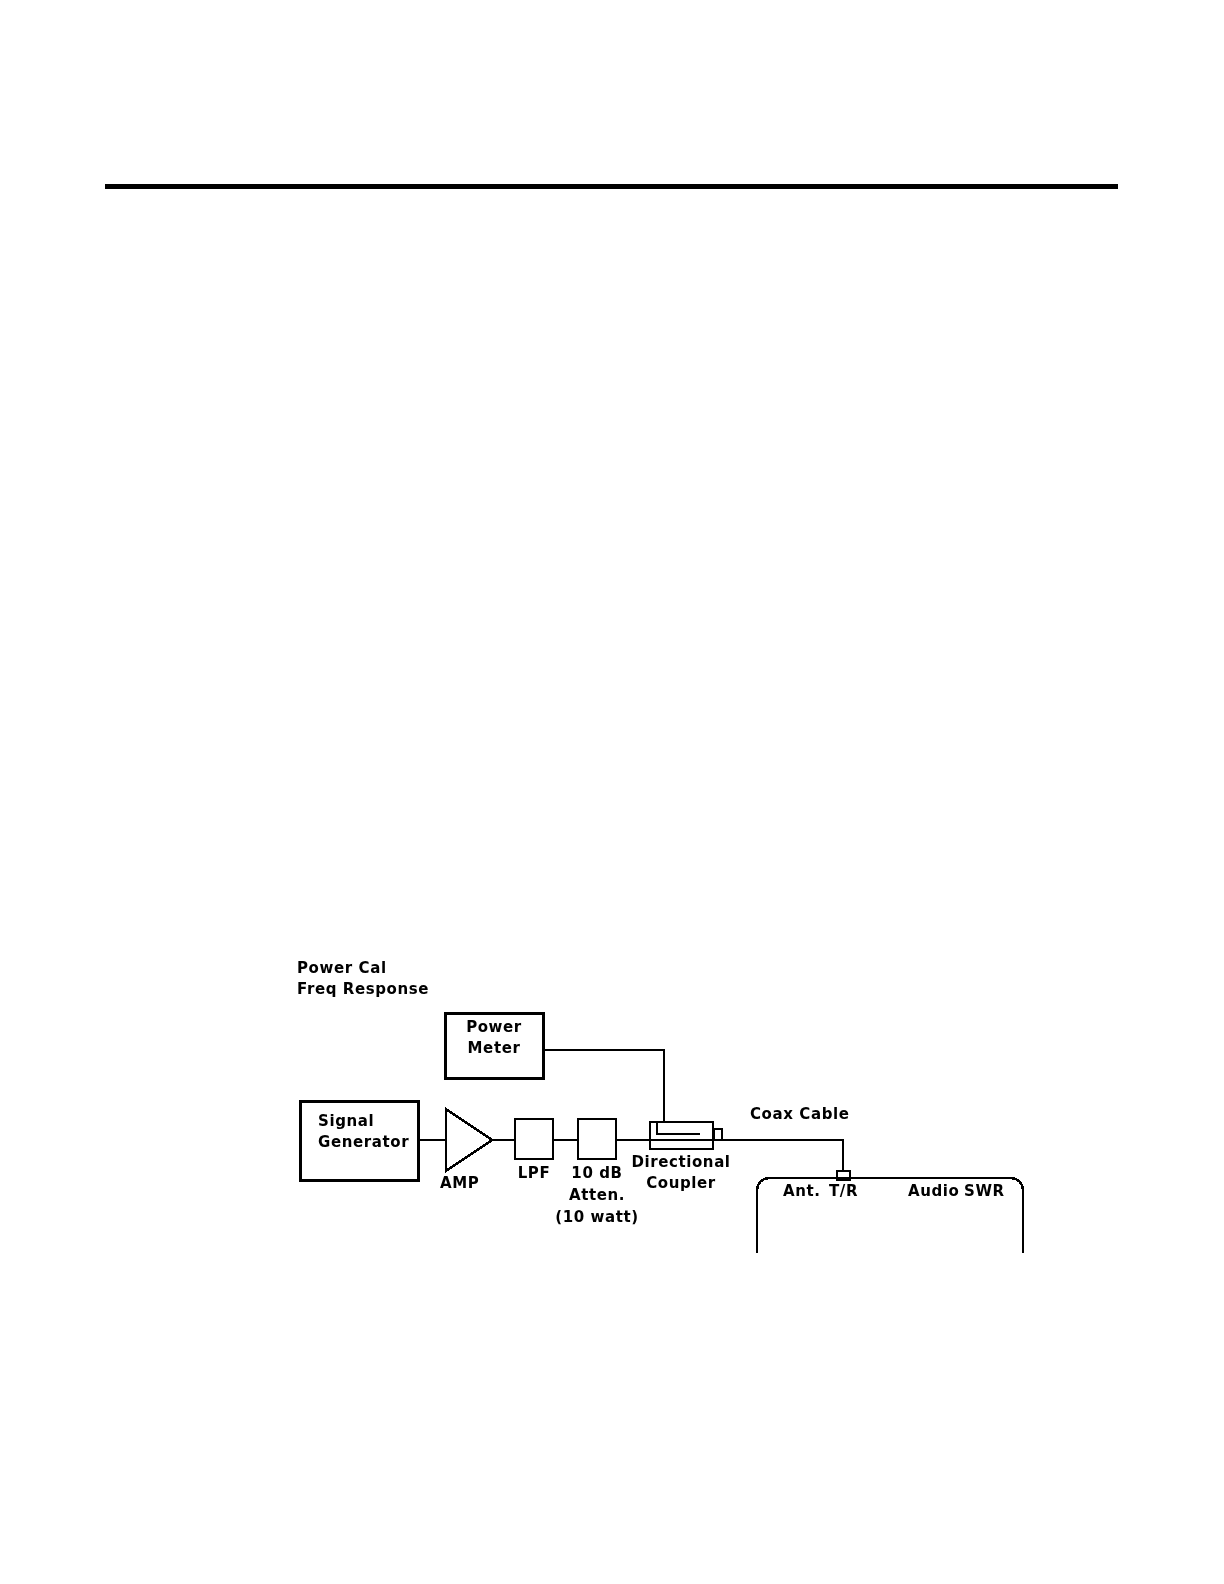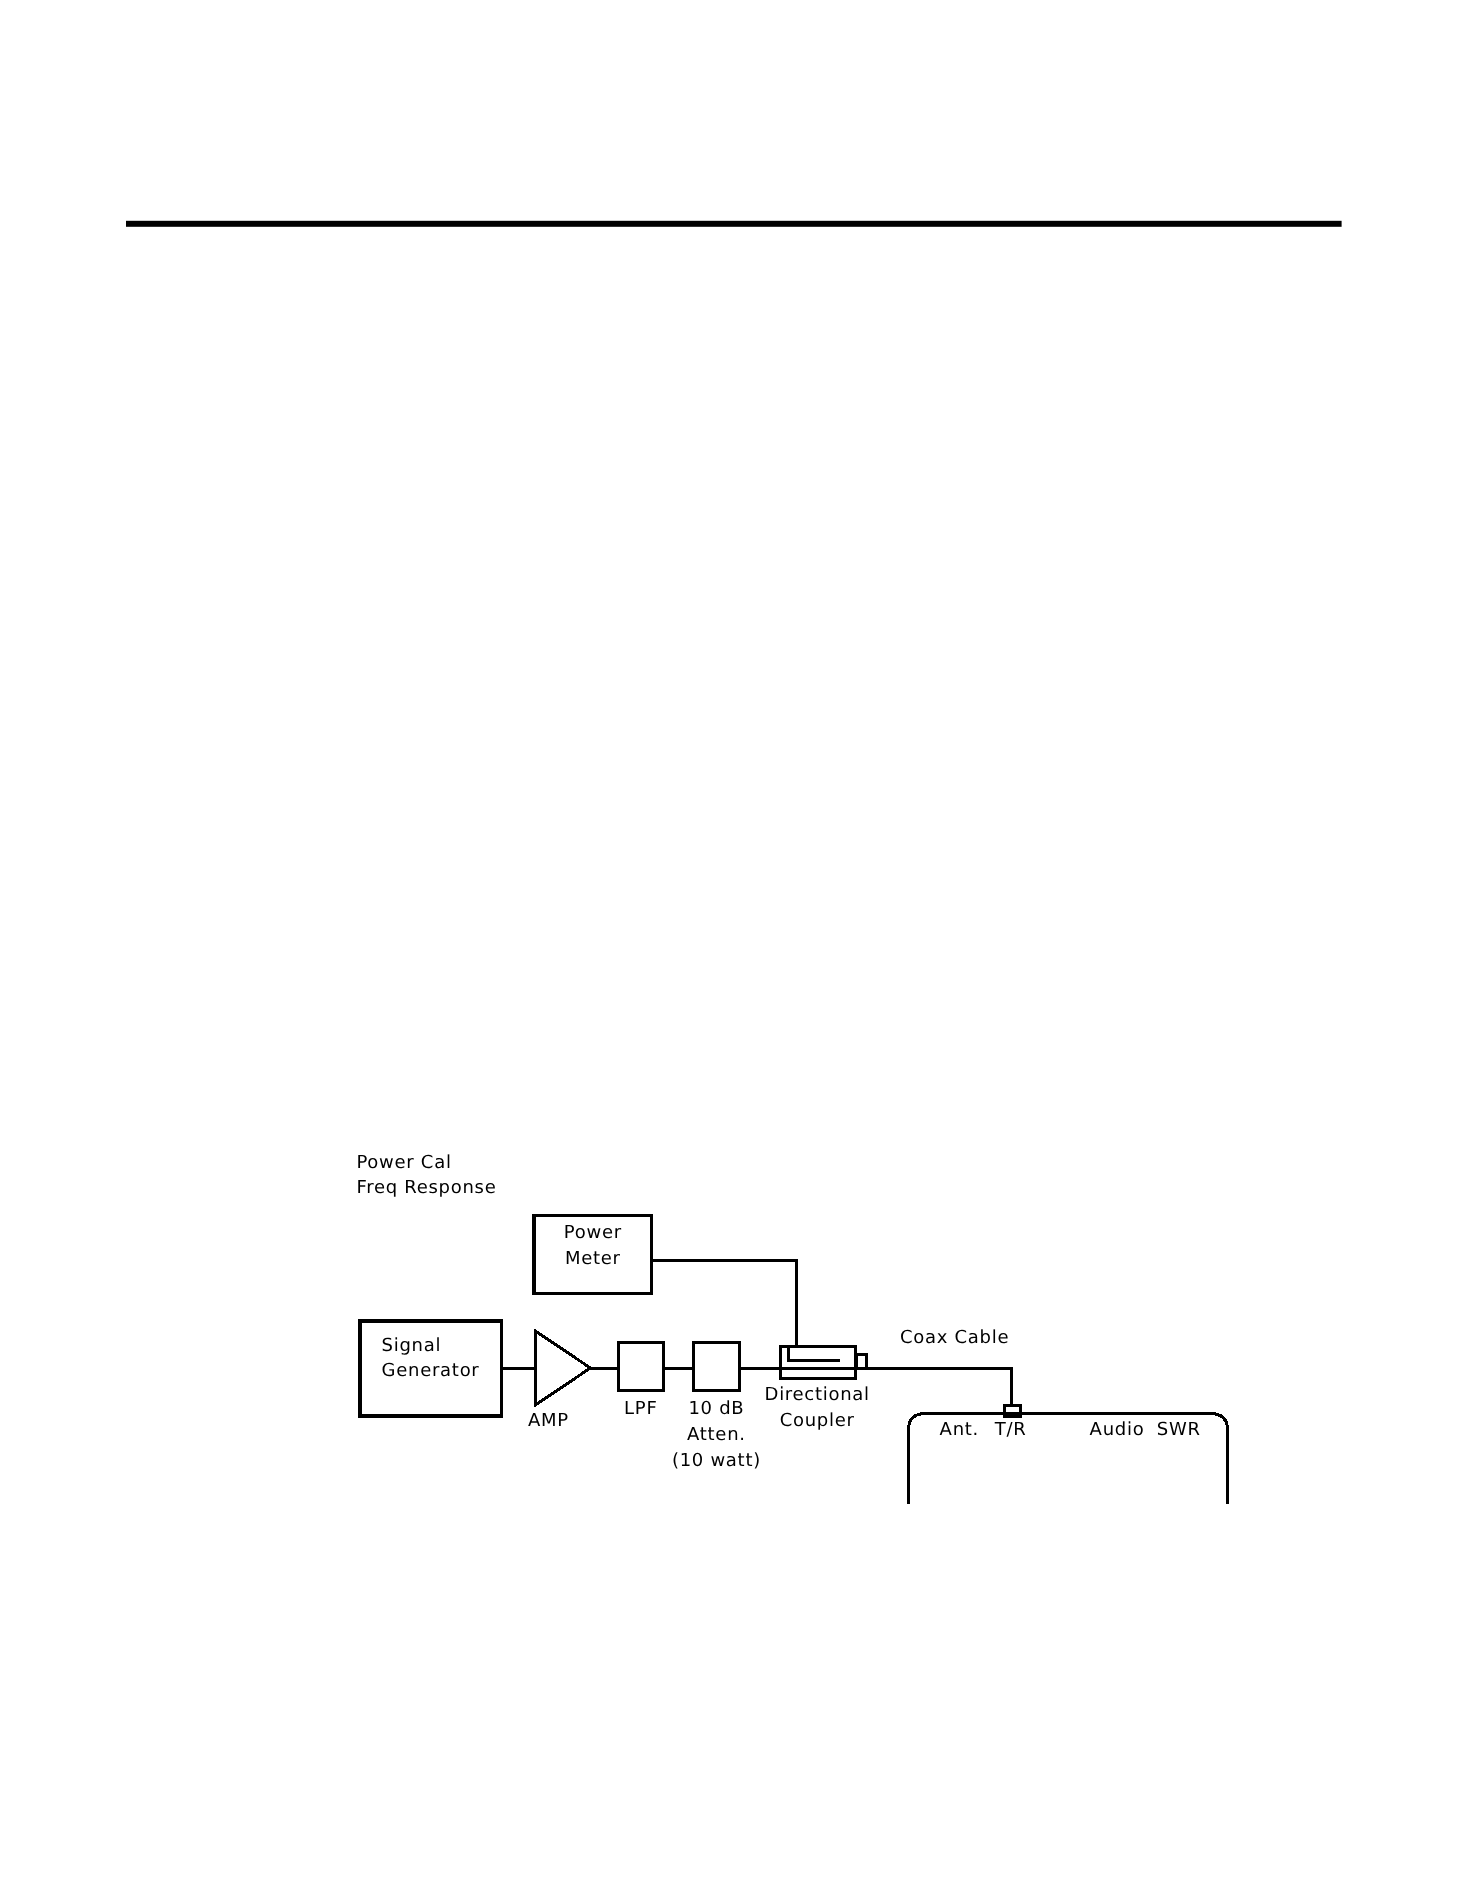--- a/index.html
+++ b/index.html
@@ -28,20 +28,21 @@
     height: 5px;
     background: #000000;
   }
   
   #diagram {
     position: absolute;
     left: 0;
     top: 0;
     width: 1224px;
     height: 1248px;
+    font-weight: bold;
   }
   #diagram svg {
     display: block;
   }
   .dtext {
     font-family: "DejaVu Sans", "Liberation Sans", sans-serif;
     font-size: 15px;
     fill: #000000;
     letter-spacing: 0.6px;
   }

